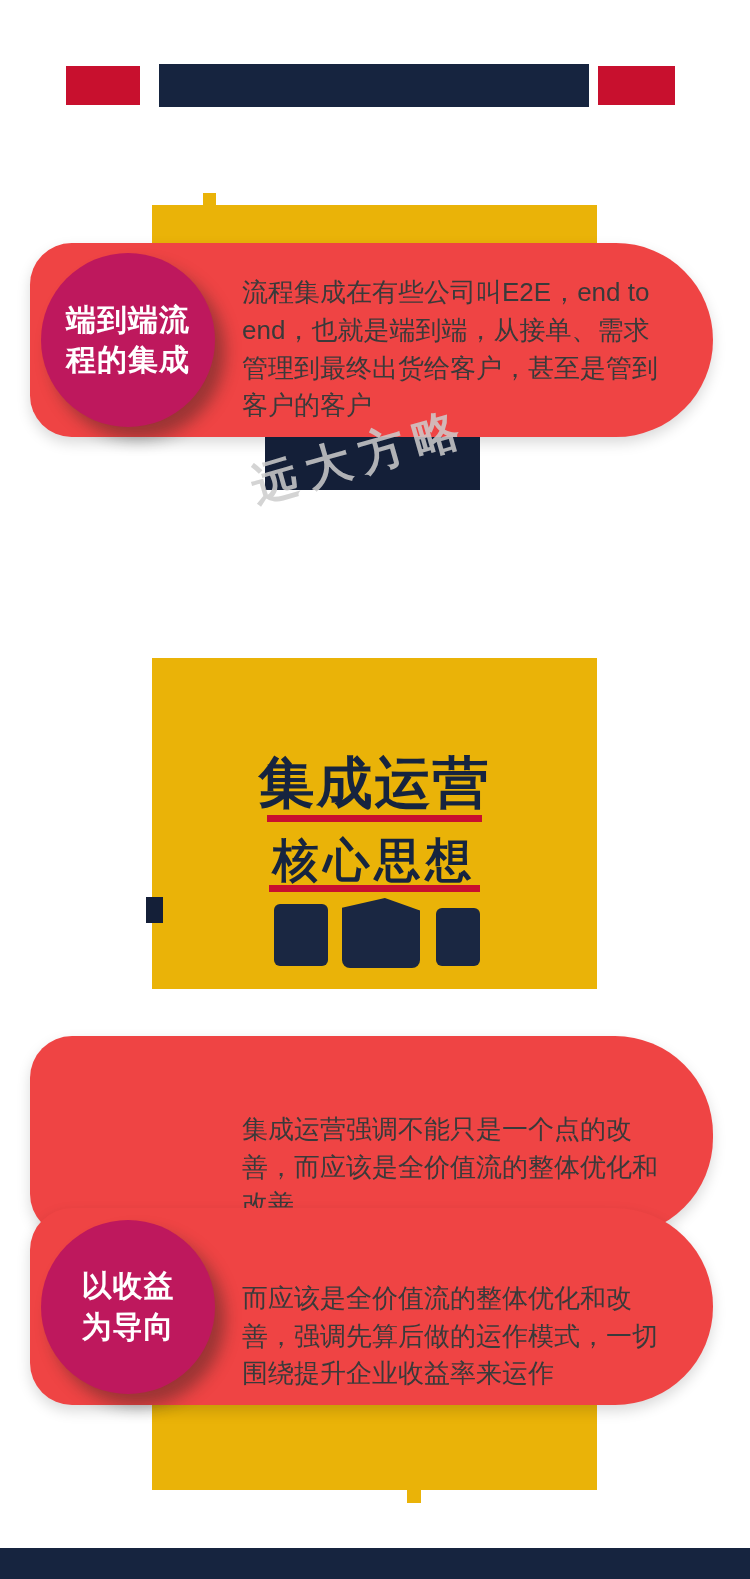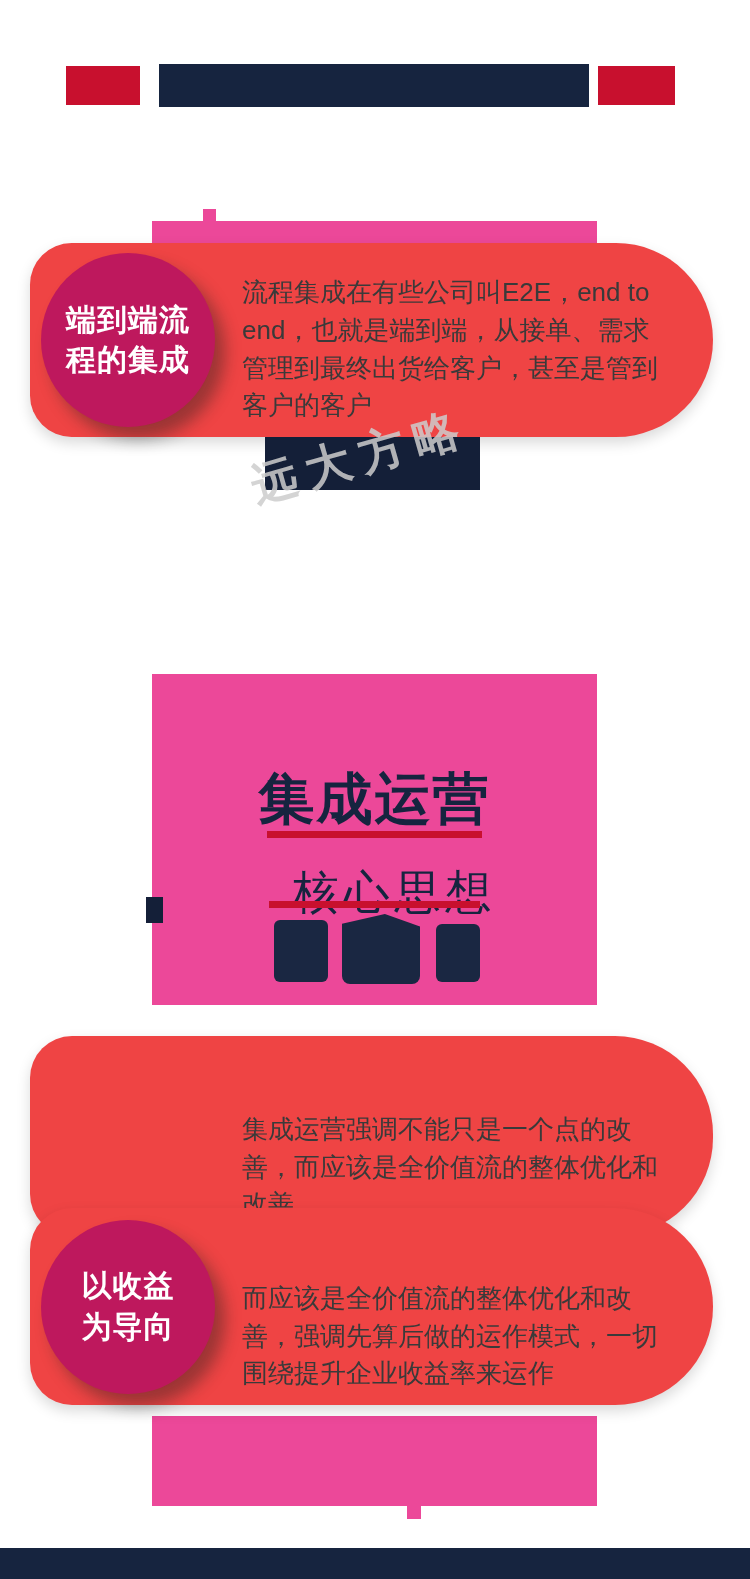--- a/index.html
+++ b/index.html
@@ -17,21 +17,21 @@
     font-family: "Liberation Sans", sans-serif;
   }
 
   
   .band { position: absolute; }
   .band-red-left  { left: 66px;  top: 66px; width: 74px;  height: 39px; background: #c8102e; }
   .band-navy      { left: 159px; top: 64px; width: 430px; height: 43px; background: #16243f; }
   .band-red-right { left: 598px; top: 66px; width: 77px;  height: 39px; background: #c8102e; }
 
   
-  .gray { position: absolute; background: #ec4899; margin-top: 16px; }
+  .gray { position: absolute; background: #eab308; }
   .sq-top      { left: 203px; top: 193px;  width: 13px;  height: 13px; }
   .gbar-top    { left: 152px; top: 205px;  width: 445px; height: 41px; }
   .gpanel      { left: 152px; top: 658px;  width: 445px; height: 331px; }
   .gbar-mid    { left: 152px; top: 1186px; width: 445px; height: 28px; }
   .gbar-bottom { left: 152px; top: 1400px; width: 445px; height: 90px; }
   .sq-bottom   { left: 407px; top: 1489px; width: 14px;  height: 14px; }
 
   .navy-block {
     position: absolute;
     left: 265px; top: 437px;
@@ -57,24 +57,24 @@
     position: absolute; top: 88px; left: 0; width: 100%;
     text-align: center;
     font-size: 56px; font-weight: 800;
     color: #16243f; letter-spacing: 2px;
   }
   .u1 {
     position: absolute; top: 157px; left: 115px;
     width: 215px; height: 7px; background: #c8102e;
   }
   .t2 {
-    position: absolute; top: 188px; left: 0; width: 100%;
+    position: absolute; top: 172px; left: 0; width: 100%;
     text-align: center;
-    font-size: 46px; font-weight: 400;
-    color: #16243f; letter-spacing: 5px; padding-left: 20px;
+    font-size: 46px; font-weight: 700;
+    color: #16243f; letter-spacing: 5px;
   }
   .u2 {
     position: absolute; top: 227px; left: 117px;
     width: 211px; height: 7px; background: #c8102e;
   }
   .frag { position: absolute; background: #1a2742; }
   .frag-a { left: 122px; top: 246px; width: 54px; height: 62px; border-radius: 6px; }
   .frag-b { left: 190px; top: 240px; width: 78px; height: 70px; border-radius: 8px;
             clip-path: polygon(0 14%, 55% 0, 100% 18%, 100% 100%, 0 100%); }
   .frag-c { left: 284px; top: 250px; width: 44px; height: 58px; border-radius: 6px; }

